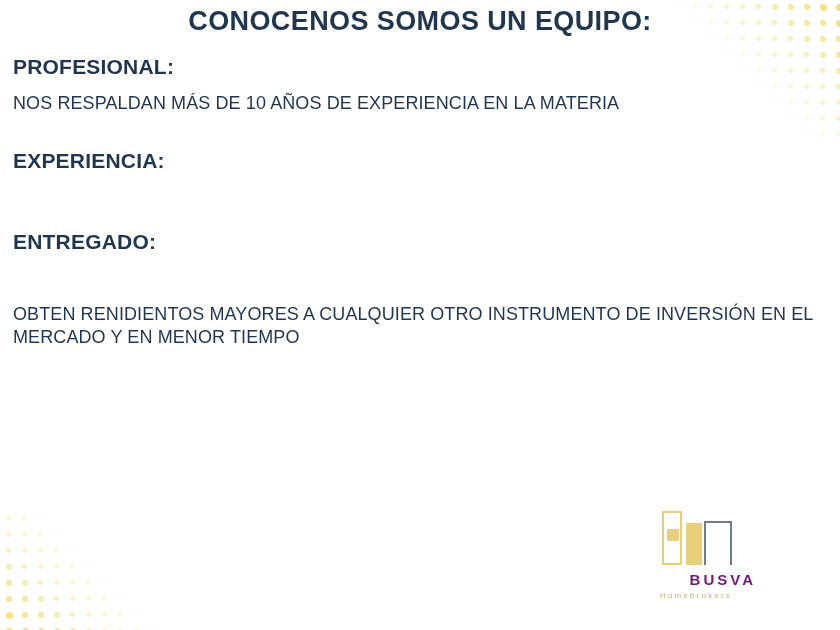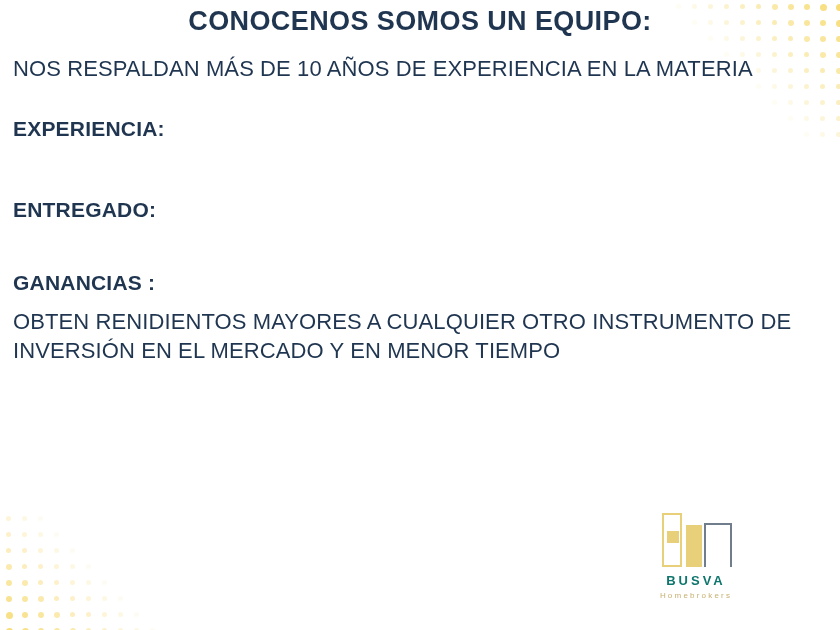--- a/index.html
+++ b/index.html
@@ -62,21 +62,21 @@
   .heading {
     color: #1f3550;
     font-weight: bold;
     font-size: 21px;
     letter-spacing: 0.2px;
     margin: 0 0 14px 0;
     line-height: 1.1;
   }
   .body {
     color: #1f3550;
-    font-size: 22px;
+    font-size: 18px;
     line-height: 1.28;
     margin: 0;
     letter-spacing: 0.1px;
   }
   .sp-1 { height: 30px; }
   .sp-2 { height: 44px; }
   .sp-3 { height: 36px; }
 
   
   .logo {
@@ -122,24 +122,25 @@
     position: absolute;
     left: 58px;
     top: 14px;
     width: 28px;
     height: 44px;
     border: 2px solid #6f7d8c;
     border-bottom: none;
     box-sizing: border-box;
   }
   .logo-name {
-    color: #0f766e;
-    font-size: 13px;
+    color: #701a75;
+    font-size: 15px;
     letter-spacing: 3px;
     font-weight: bold;
+    text-align: right;
   }
   .logo-sub {
     color: #c7b070;
     font-size: 8px;
     letter-spacing: 2.2px;
     margin-top: 3px;
   }
 </style>
 </head>
 <body>
@@ -264,36 +265,36 @@
       <span style="width: 5px; height: 5px; left: 128px; top: 112px; opacity: 0.27; background: rgb(246, 217, 107);"></span>
       <span style="width: 5px; height: 5px; left: 144px; top: 112px; opacity: 0.18; background: rgb(246, 217, 107);"></span>
       <span style="width: 5px; height: 5px; left: 160px; top: 112px; opacity: 0.09; background: rgb(246, 217, 107);"></span>
     </div>
 
   <div class="title">CONOCENOS SOMOS UN EQUIPO:</div>
 
   <div class="content">
 
     <div class="section">
+      <p class="heading">PROFESIONAL:</p>
       <p class="body">NOS RESPALDAN MÁS DE 10 AÑOS DE EXPERIENCIA EN LA MATERIA</p>
     </div>
     <div class="sp-1"></div>
 
     <div class="section">
       <p class="heading">EXPERIENCIA:</p>
     </div>
     <div class="sp-2"></div>
 
     <div class="section">
       <p class="heading">ENTREGADO:</p>
     </div>
     <div class="sp-3"></div>
 
     <div class="section">
-      <p class="heading">GANANCIAS :</p>
       <p class="body">OBTEN RENIDIENTOS MAYORES A CUALQUIER OTRO INSTRUMENTO DE INVERSIÓN EN EL MERCADO Y EN MENOR TIEMPO</p>
     </div>
 
   </div>
 
   <div class="logo">
     <div class="logo-mark">
       <span class="bar-left"></span>
       <span class="bar-mid"></span>
       <span class="bar-right"></span>

